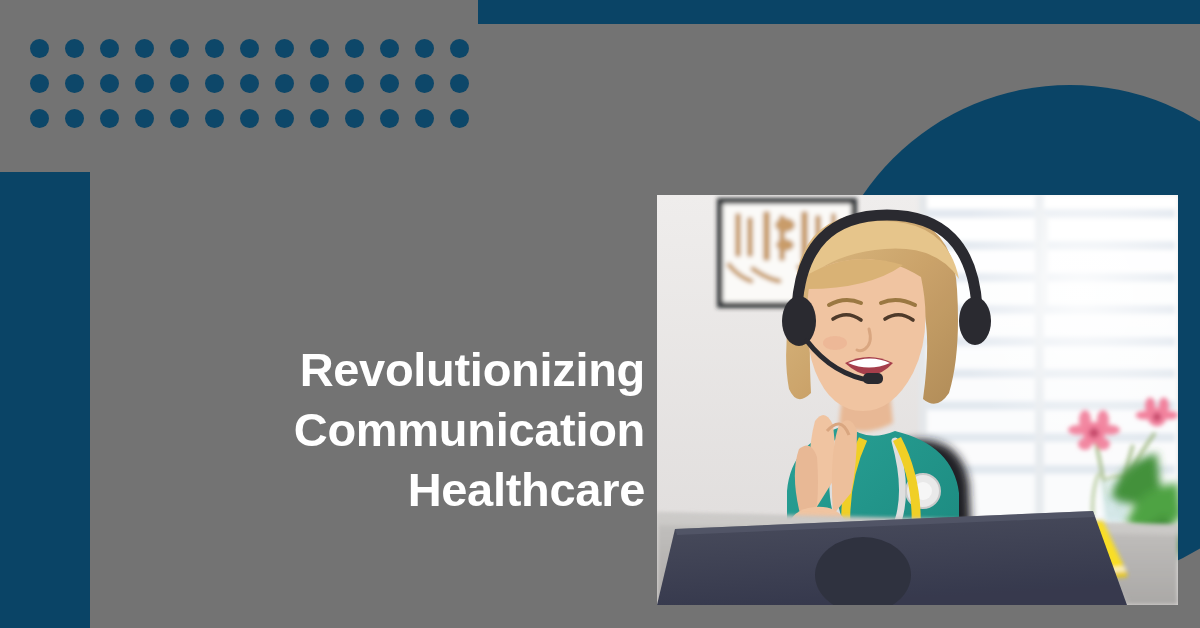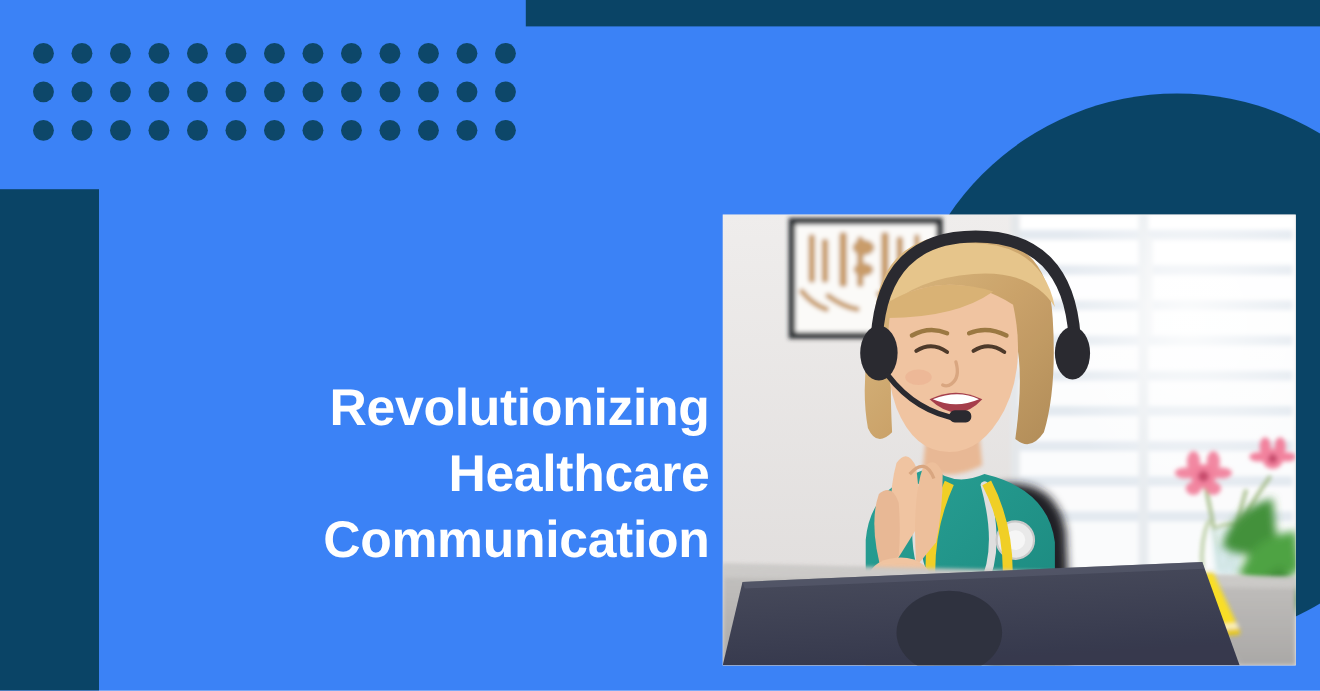--- a/index.html
+++ b/index.html
@@ -4,21 +4,21 @@
 <style>
   * { margin:0; padding:0; box-sizing:border-box; }
   html, body {
     width:1200px; height:628px;
     font-family:"Liberation Sans", sans-serif;
     overflow:hidden;
   }
   #banner {
     position:relative;
     width:1200px; height:628px;
-    background:#3b82f6;
+    background:#737373;
     overflow:hidden;
   }
 
   
   .shape { position:absolute; }
 
   #top-dark-band {
     left:478px; top:0; width:722px; height:24px;
     background:#0a4466;
   }
@@ -118,22 +118,22 @@
       <div class="dot" style="width: 19px; height: 19px; background: rgb(13, 71, 105);"></div>
       <div class="dot" style="width: 19px; height: 19px; background: rgb(13, 71, 105);"></div>
       <div class="dot" style="width: 19px; height: 19px; background: rgb(13, 71, 105);"></div>
       <div class="dot" style="width: 19px; height: 19px; background: rgb(13, 71, 105);"></div>
       <div class="dot" style="width: 19px; height: 19px; background: rgb(13, 71, 105);"></div>
       <div class="dot" style="width: 19px; height: 19px; background: rgb(13, 71, 105);"></div>
     </div>
 
   <h1 id="headline">
     <span class="line">Revolutionizing</span>
+    <span class="line">Communication</span>
     <span class="line">Healthcare</span>
-    <span class="line">Communication</span>
   </h1>
 
   <div id="photo">
     <svg viewBox="0 0 521 410" xmlns="http://www.w3.org/2000/svg">
       <defs>
         <linearGradient id="wallg" x1="0" y1="0" x2="0" y2="1">
           <stop offset="0" stop-color="#efedec"></stop>
           <stop offset="1" stop-color="#dedbda"></stop>
         </linearGradient>
         <linearGradient id="wing" x1="0" y1="0" x2="0" y2="1">

